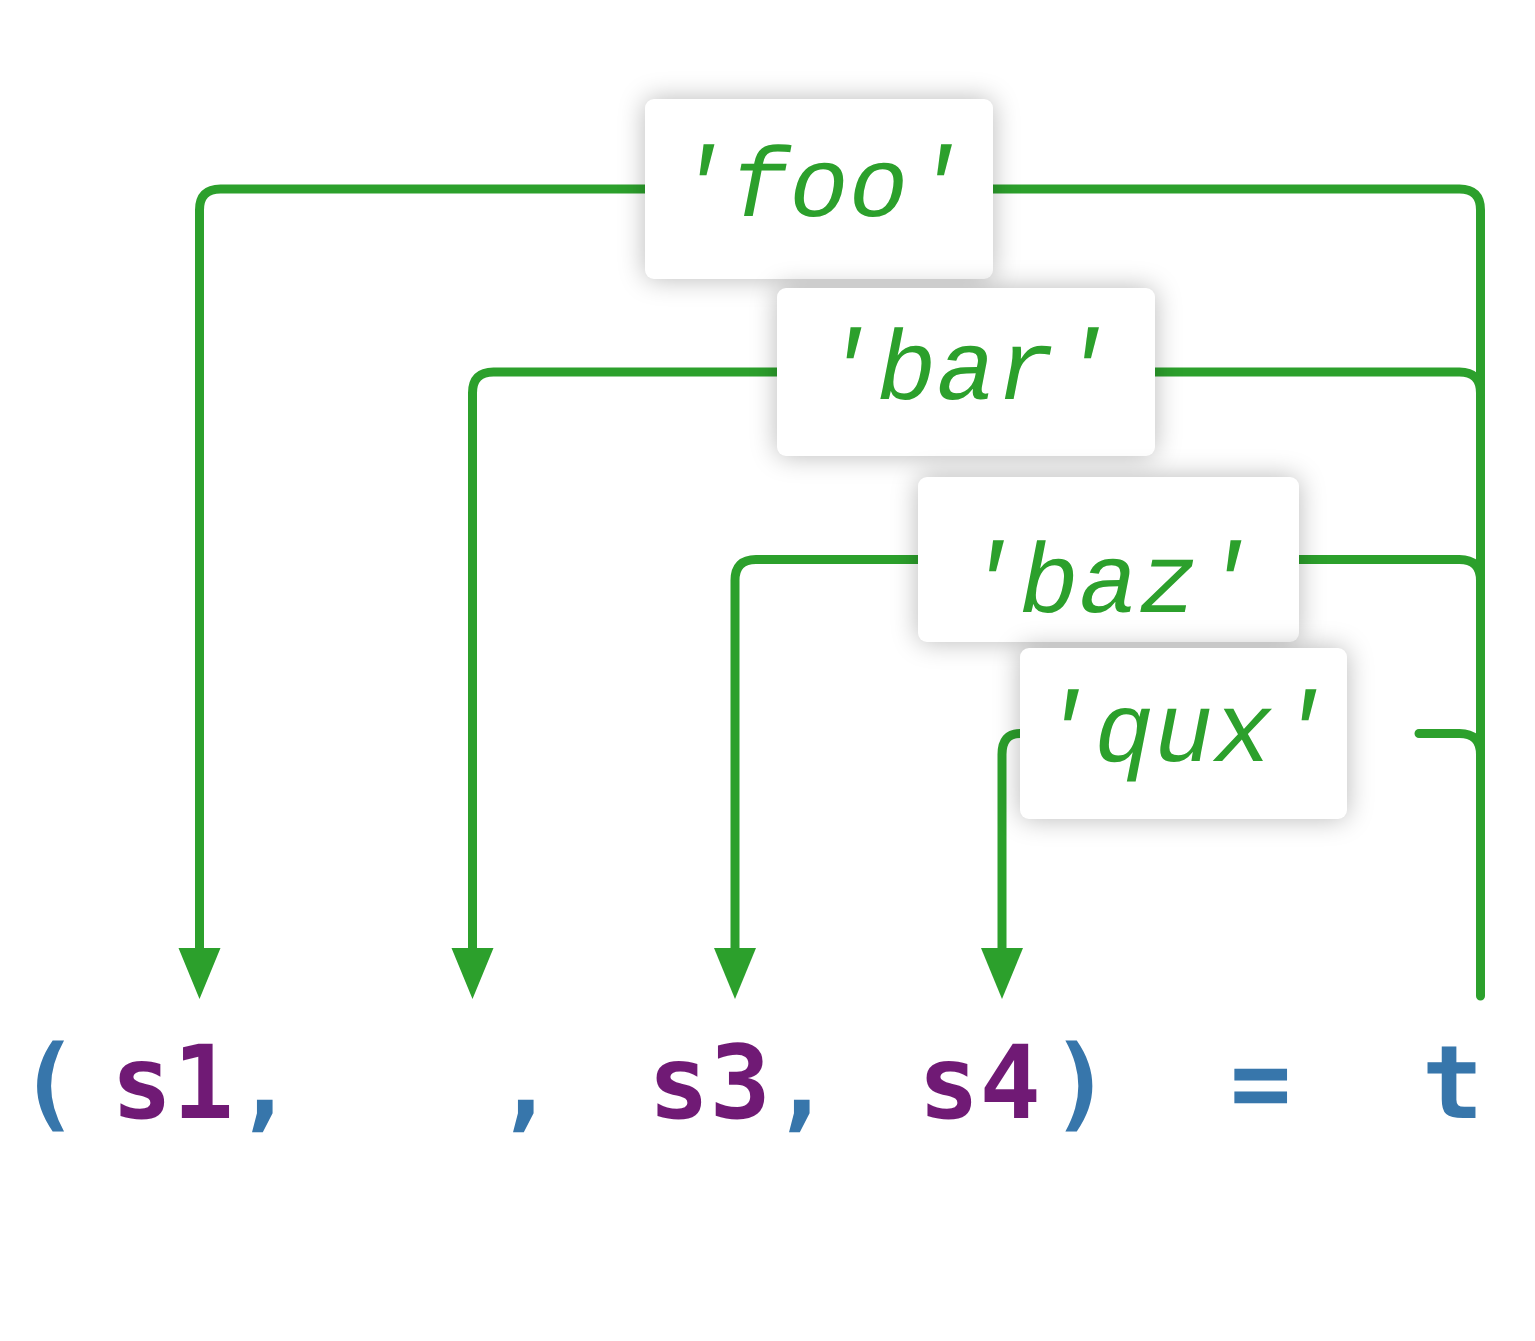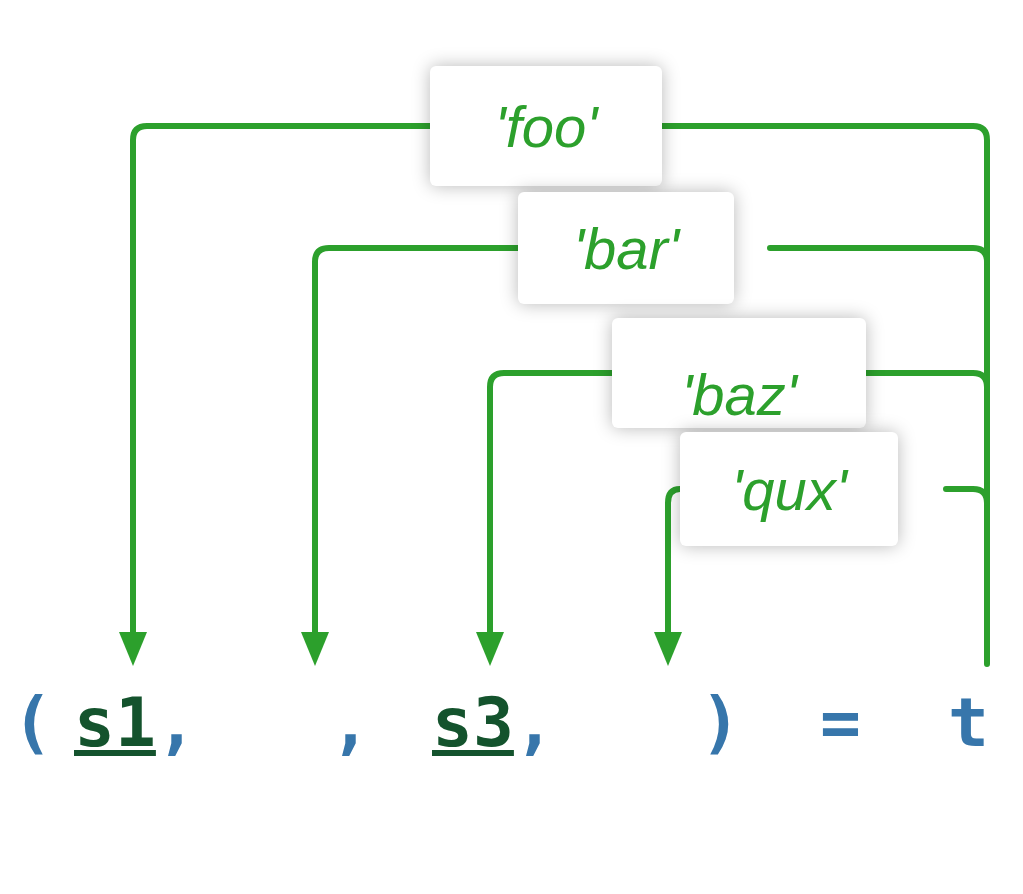--- a/index.html
+++ b/index.html
@@ -37,23 +37,23 @@
     position: absolute;
     z-index: 2;
     background: #ffffff;
     border-radius: 6px;
     box-shadow: 0 0 18px rgba(0,0,0,0.28);
     display: flex;
     align-items: center;
     justify-content: center;
   }
   .sbox span {
-    font-family: Liberation Sans, sans-serif;
+    font-family: Liberation Mono, monospace;
     font-style: italic;
-    font-size: 58px;
+    font-size: 66px;
     color: #2ca02c;
     white-space: nowrap;
   }
   .expr {
     position: absolute;
     left: 0;
     top: 686px;
     width: 1023px;
     height: 90px;
     z-index: 3;
@@ -61,21 +61,21 @@
   .expr span {
     position: absolute;
     top: 0;
     font-family: "DejaVu Sans Mono", monospace;
     font-weight: bold;
     font-size: 68px;
     line-height: 1.1;
     white-space: pre;
   }
   .expr .blue { color: #3776ab; }
-  .expr .green { color: #14532d; text-decoration: underline; }
+  .expr .green { color: #701a75; }
 </style>
 </head>
 <body>
 
 <div class="figure">
 
   <svg class="arrows" viewBox="0 0 1023 894" aria-hidden="true">
 
     <path d="M662 126 H973 Q987 126 987 140 V664"></path>
     <path d="M770 248 H973 Q987 248 987 262"></path>
@@ -92,37 +92,38 @@
     <polygon points="476,632 504,632 490,666"></polygon>
 
     <path d="M680 489 Q668 489 668 503 V632"></path>
     <polygon points="654,632 682,632 668,666"></polygon>
   </svg>
 
   <div class="sbox" style="left:430px; top:66px; width:232px; height:120px;">
     <span>'foo'</span>
   </div>
 
-  <div class="sbox" style="left:518px; top:192px; width:216px; height:112px;">
+  <div class="sbox" style="left:518px; top:192px; width:252px; height:112px;">
     <span>'bar'</span>
   </div>
 
   <div class="sbox" style="left:612px; top:318px; width:254px; height:110px;align-items:flex-end;">
     <span>'baz'</span>
   </div>
 
   <div class="sbox" style="left:680px; top:432px; width:218px; height:114px;">
     <span>'qux'</span>
   </div>
 
   <div class="expr">
     <span class="blue" style="left:12px">(</span>
     <span class="green" style="left:74px">s1</span>
     <span class="blue" style="left:156px">,</span>
     <span class="blue" style="left:330px">,</span>
     <span class="green" style="left:432px">s3</span>
     <span class="blue" style="left:514px">,</span>
+    <span class="green" style="left:612px">s4</span>
     <span class="blue" style="left:700px">)</span>
     <span class="blue" style="left:820px">=</span>
     <span class="blue" style="left:948px">t</span>
   </div>
 
 </div>
 
 </body></html>

